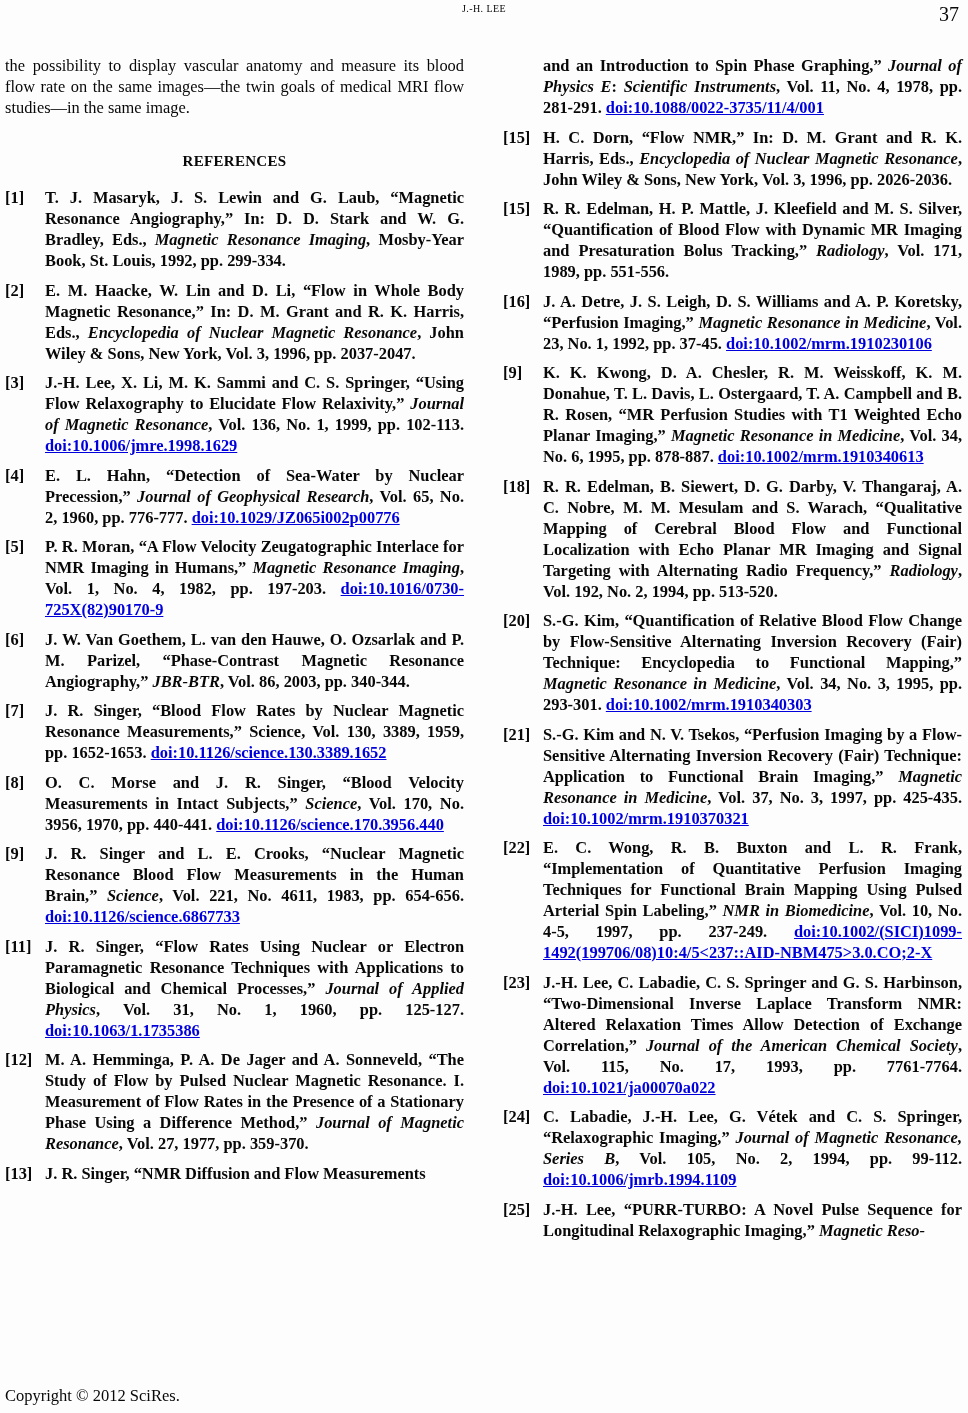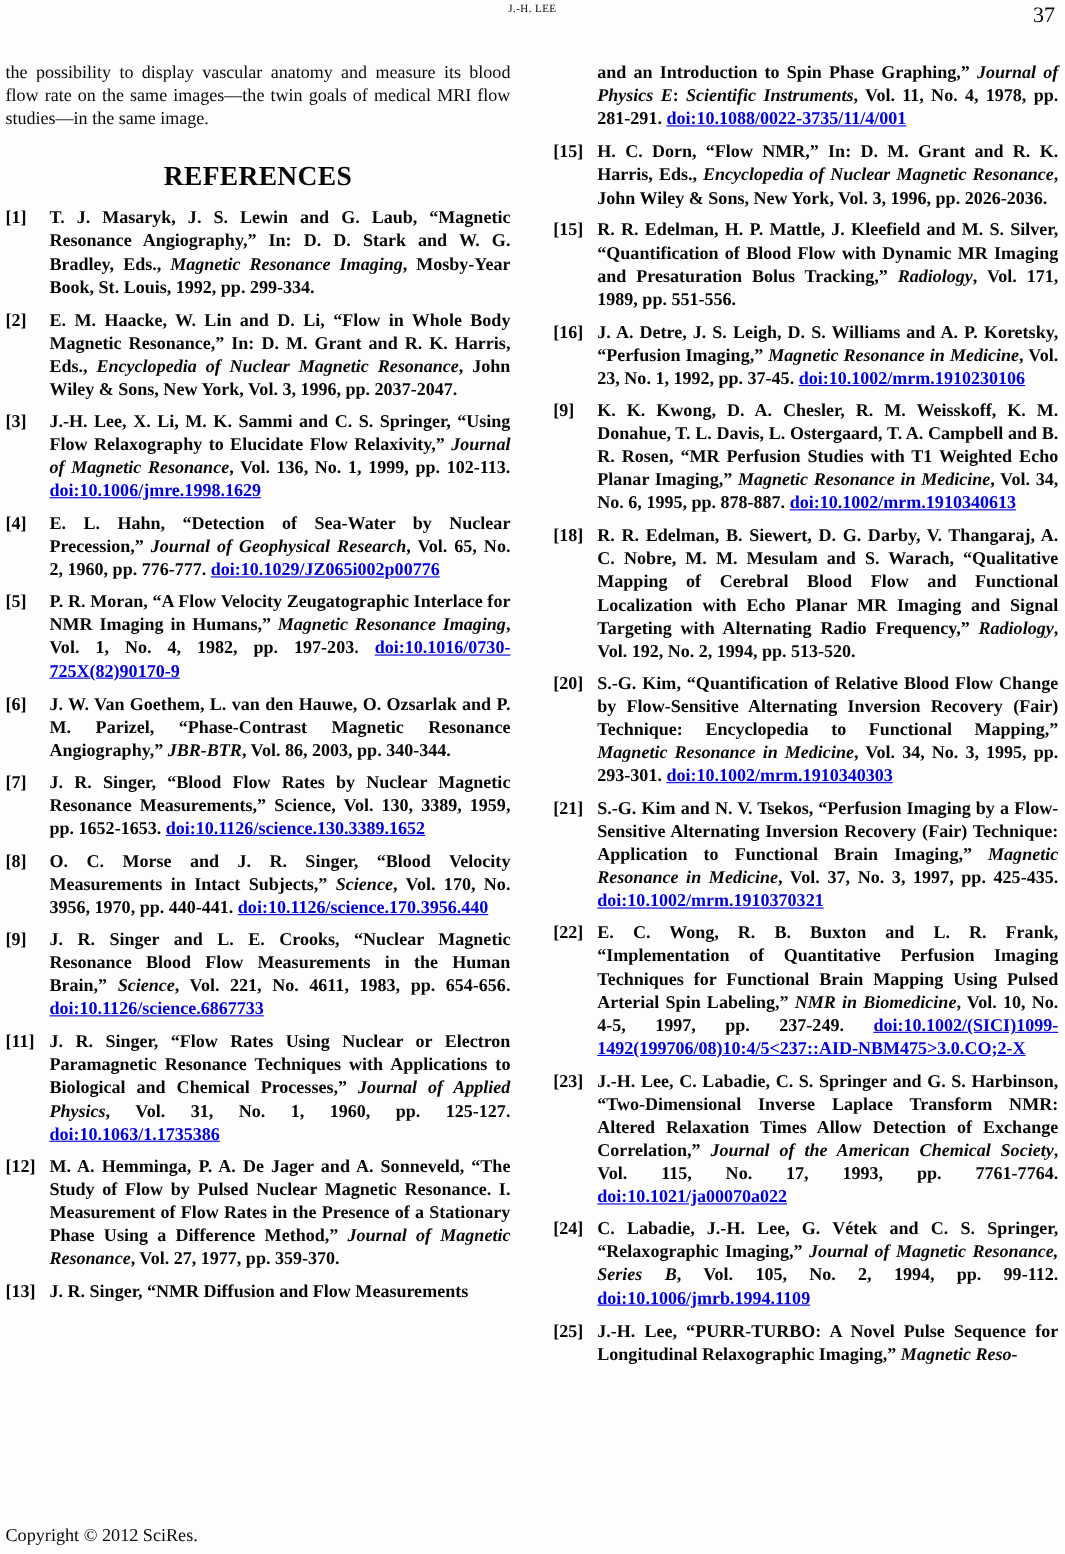--- a/index.html
+++ b/index.html
@@ -29,21 +29,21 @@
     line-height: 21px;
     text-align: justify;
   }
   .intro-para { margin: 0; }
   .ack-heading {
     font-size: 19.5px; font-weight: bold;
     margin: 25px 0 11px 0; text-align: left; line-height: 24px;
   }
   .ack-para { margin: 0; }
   .refs-heading {
-    font-size: 25px; font-weight: bold; text-align: center;
+    font-size: 15px; font-weight: bold; text-align: center;
     margin: 31px 0 14px 0; line-height: 24px; letter-spacing: 0.3px;
   }
   .ref-list { margin: 0; padding: 0; }
   .ref { display: flex; margin: 0 0 8.5px 0; font-weight: bold; }
   .ref-num { flex: 0 0 40px; }
   .ref-body { flex: 1 1 auto; text-align: justify; }
   .it { font-style: italic; }
   .doi-link {
     color: var(--link-color, #0000dd);
     text-decoration: underline;

